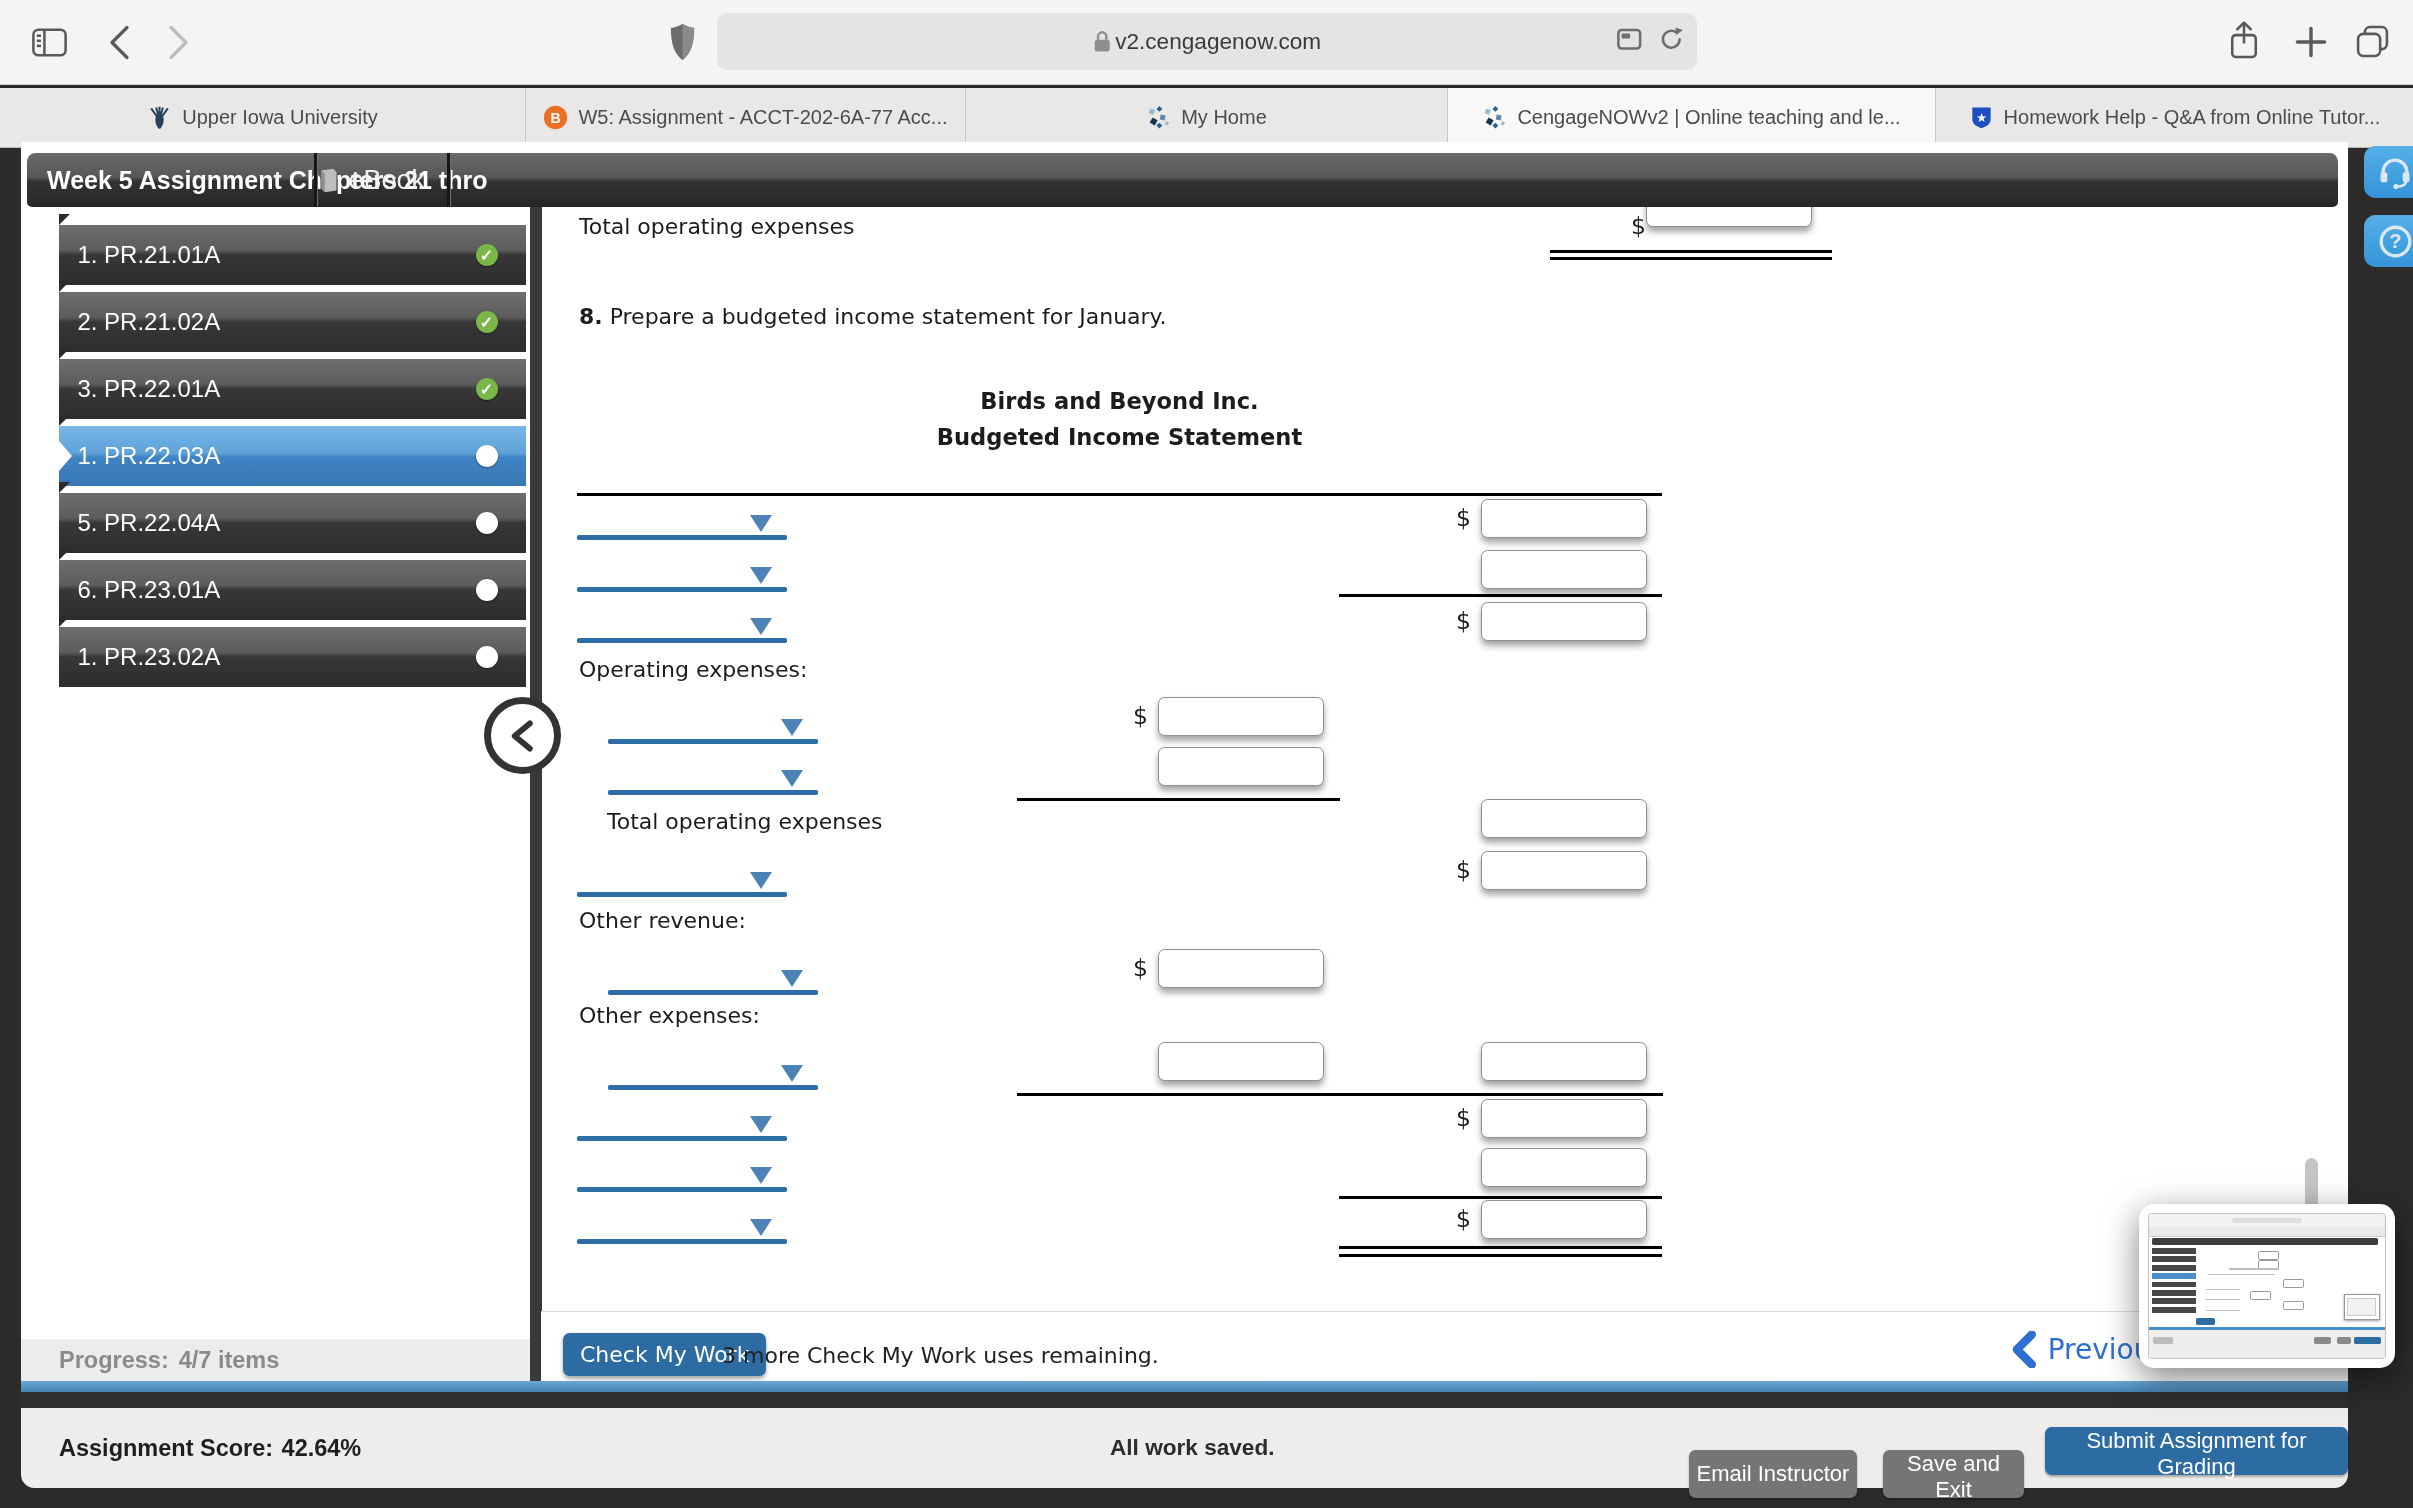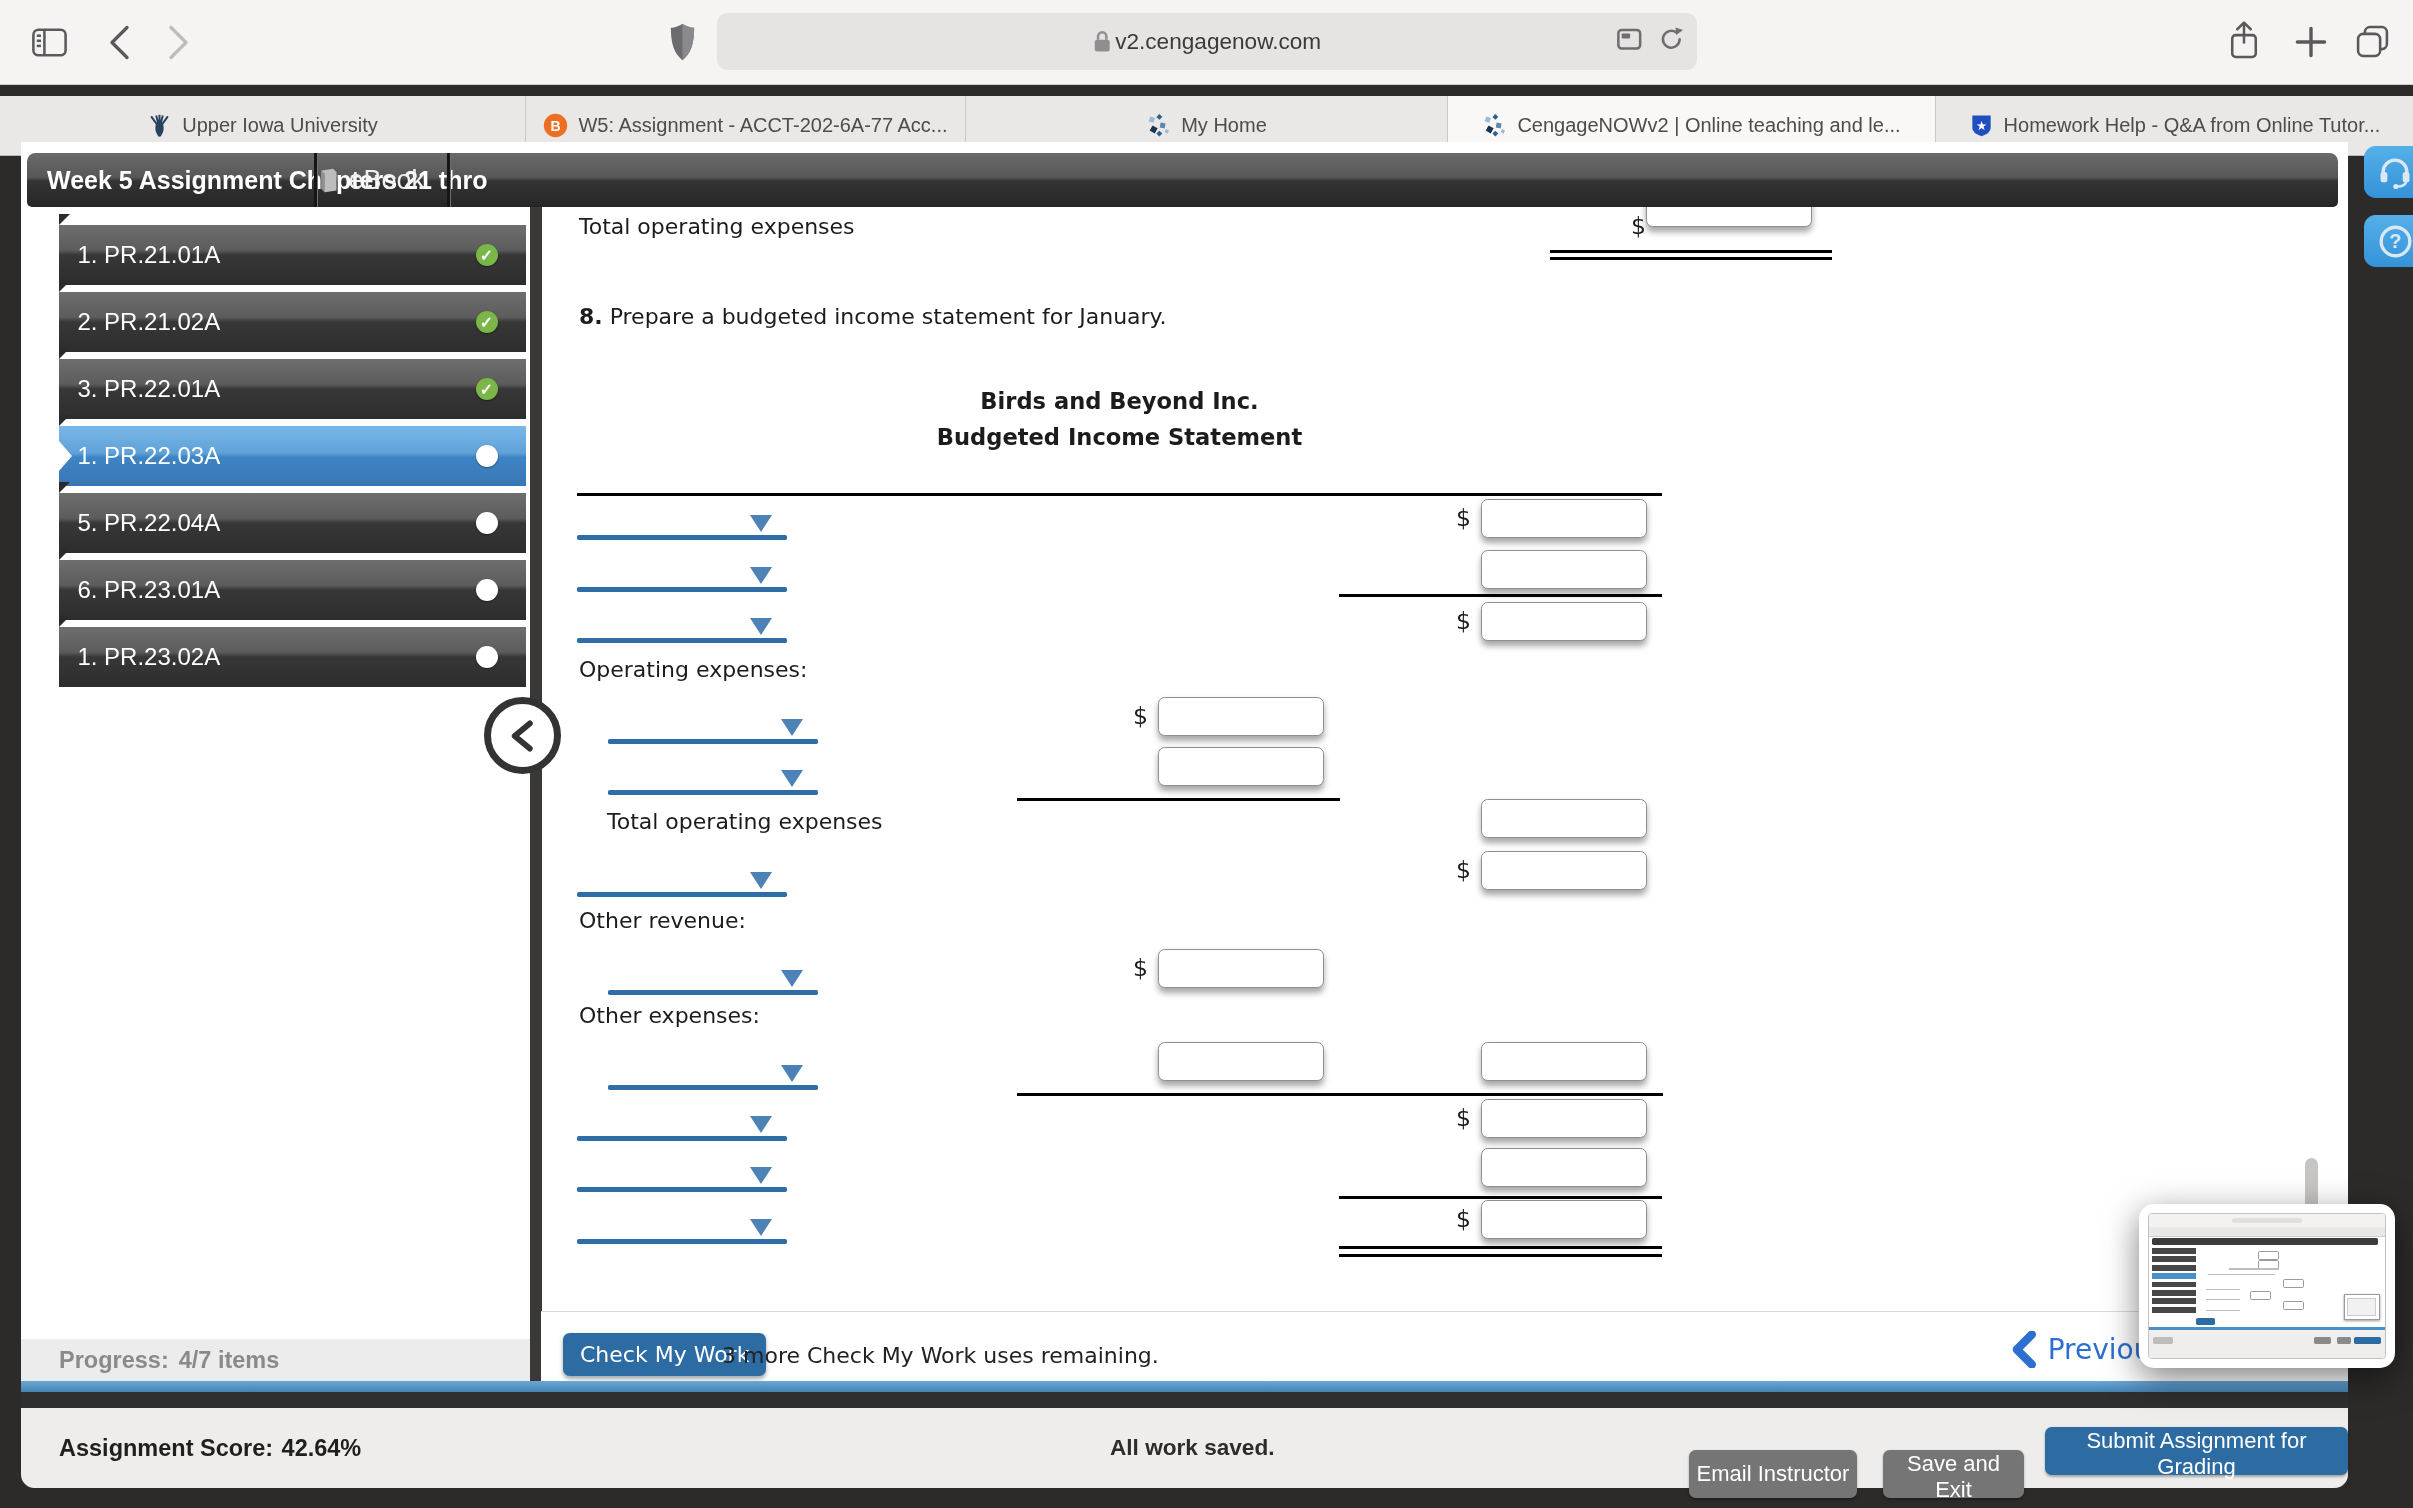--- a/index.html
+++ b/index.html
@@ -8,21 +8,21 @@
 
   
   .toolbar{position:absolute;left:0;top:0;width:2413px;height:84px;background:#f5f4f2;
            border-bottom:0.8px solid #cfcecc;}
   .tb-icon{position:absolute;color:#5a5a5c;}
   .urlfield{position:absolute;left:717px;top:13.4px;width:980px;height:57px;background:#e5e4e2;
             border-radius:10px;display:flex;align-items:center;justify-content:center;gap:4px;
             color:#3a3a3a;font-size:22.6px;}
   .url-right{position:absolute;right:11.7px;top:11.7px;display:flex;gap:13.4px;}
 
-  .tabbar{position:absolute;left:0;top:96px;width:2413px;height:59px;background:#e9e8e6;
+  .tabbar{position:absolute;left:0;top:88px;width:2413px;height:59px;background:#e9e8e6;
           border-bottom:0.8px solid #bbbab8;}
   .tab{position:absolute;top:0;height:59px;display:flex;align-items:center;justify-content:center;
        gap:10px;border-right:0.8px solid #c9c8c6;box-sizing:border-box;color:#4d4c4a;font-size:20px;
        white-space:nowrap;overflow:hidden;}
   .tab.active{background:#f9f8f6;}
   .tab-icon{display:inline-flex;width:25px;height:25px;align-items:center;justify-content:center;flex:0 0 auto;}
 
   
   .card{position:absolute;left:21px;top:142px;width:2327px;height:1239px;background:#ffffff;}
   .appheader{position:absolute;left:27px;top:153px;width:2311px;height:54px;border-radius:8.4px 8.4px 5px 5px;

